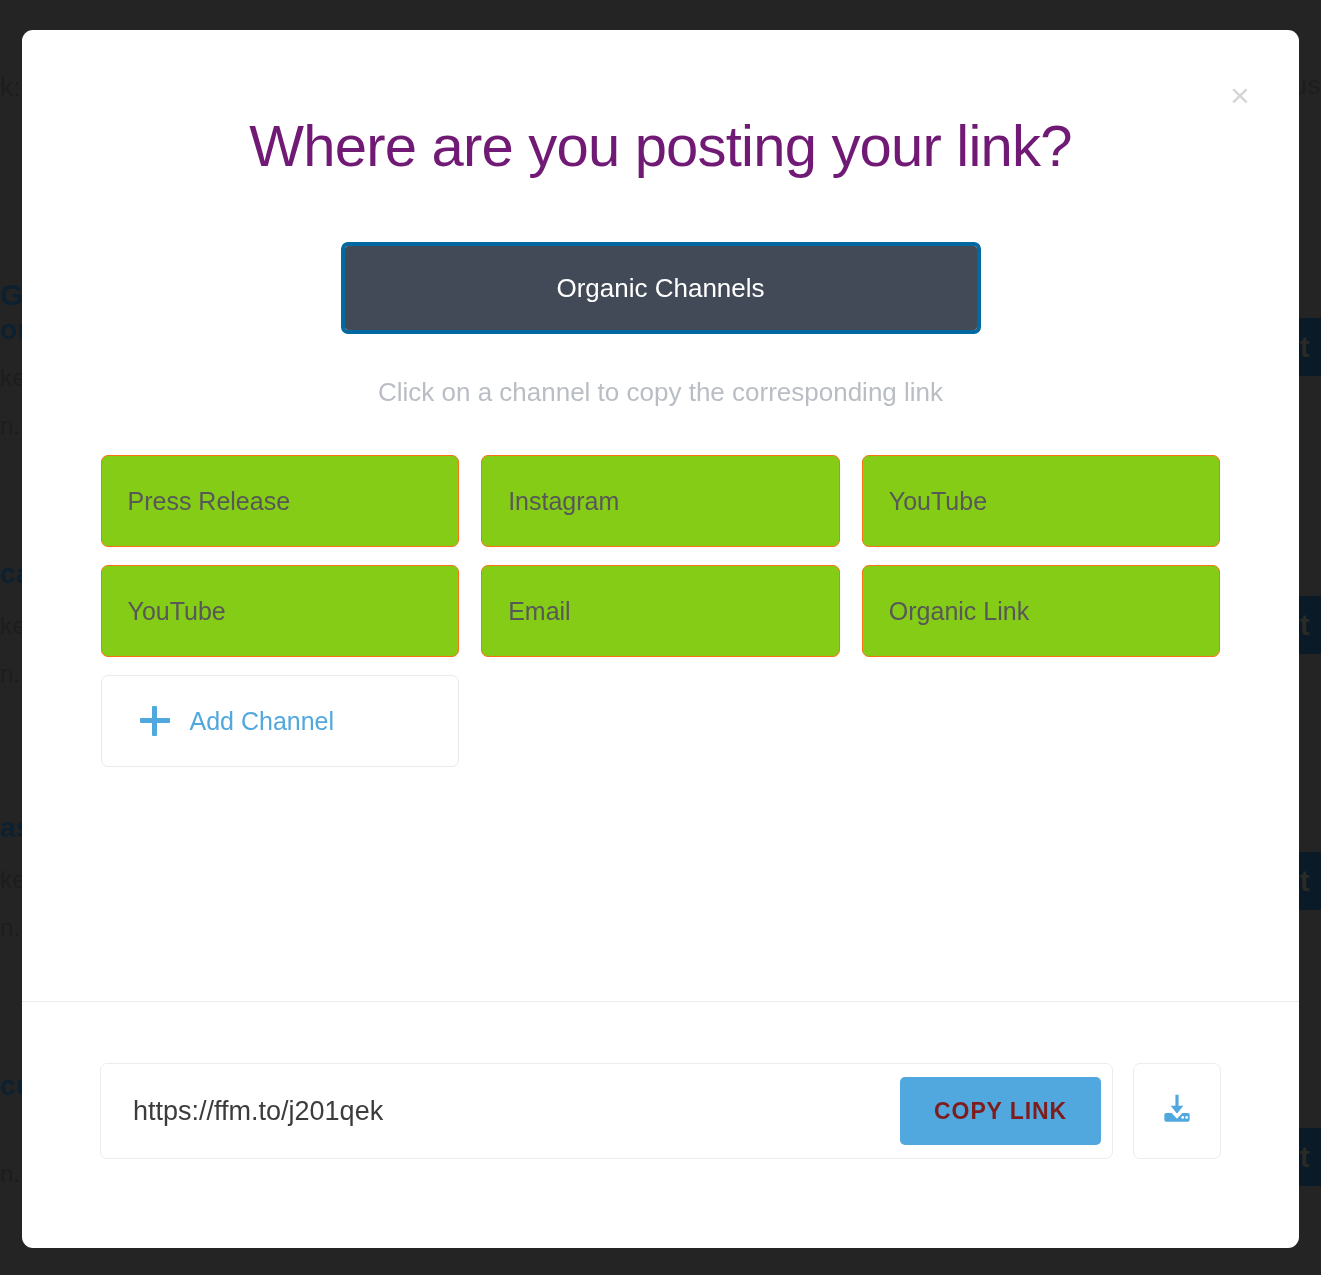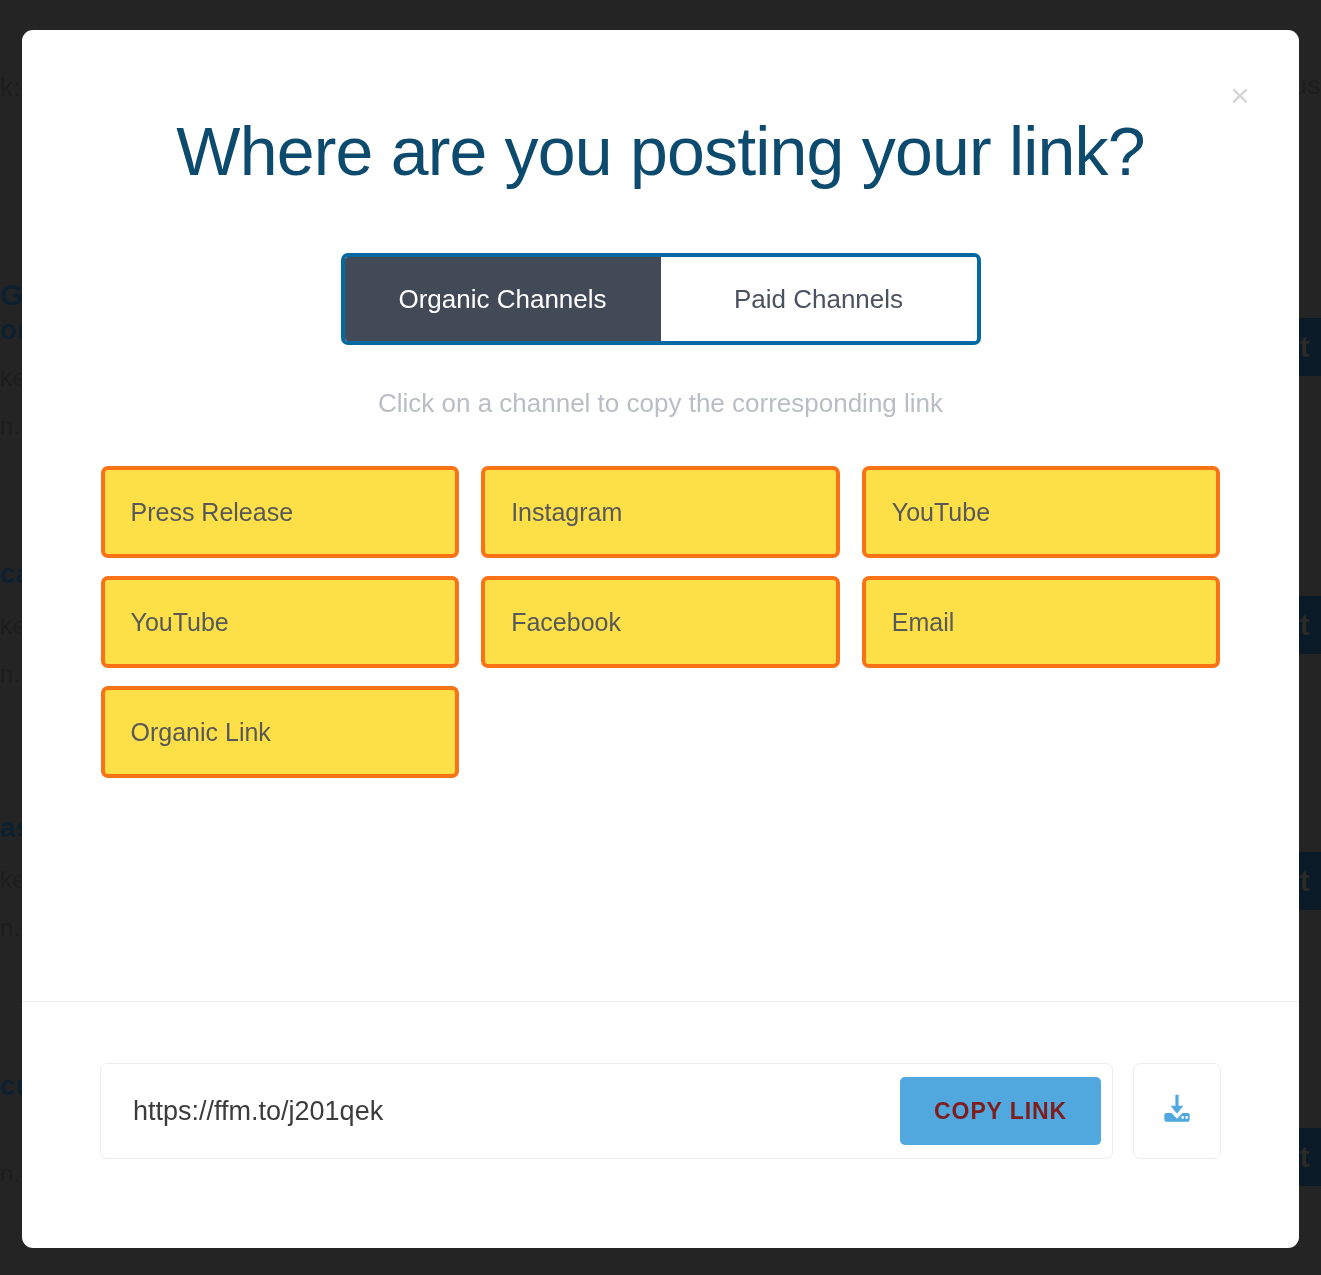--- a/index.html
+++ b/index.html
@@ -80,23 +80,23 @@
     font-size: 34px;
     line-height: 1;
     font-weight: 300;
     font-family: "Liberation Sans", sans-serif;
     user-select: none;
   }
 
   #modal-title {
     margin-top: 82px;
     text-align: center;
-    font-size: 68px;
+    font-size: 58px;
     font-weight: 400;
-    color: #0c4a6e;
+    color: #701a75;
     letter-spacing: -0.8px;
     font-family: "Liberation Sans", sans-serif;
   }
 
   
   #tabs {
     margin: 63px auto 0;
     width: 640px;
     height: 92px;
     display: flex;
@@ -135,22 +135,22 @@
     width: 1120px;
     display: grid;
     grid-template-columns: repeat(3, 1fr);
     gap: 18px 22px;
   }
   .channel-tile {
     height: 92px;
     display: flex;
     align-items: center;
     padding-left: 26px;
-    background: #fde047;
-    border: 4px solid #f97316;
+    background: #84cc16;
+    border: 1px solid #f97316;
     border-radius: 7px;
     font-size: 25px;
     color: #585858;
     cursor: pointer;
     font-family: "Liberation Sans", sans-serif;
   }
   .channel-tile.add {
     background: #ffffff;
     border: 1px solid #e9eaec;
     color: #51a8de;
@@ -271,46 +271,46 @@
 </div>
 
 <div id="modal">
 
   <div id="close-btn">×</div>
 
   <h1 id="modal-title">Where are you posting your link?</h1>
 
   <div id="tabs">
     <div class="tab active">Organic Channels</div>
-    <div class="tab">Paid Channels</div>
   </div>
 
   <div id="subtitle">Click on a channel to copy the corresponding link</div>
 
   <div id="channel-grid">
       <div class="channel-tile">
         <span>Press Release</span>
       </div>
       <div class="channel-tile">
         <span>Instagram</span>
       </div>
       <div class="channel-tile">
         <span>YouTube</span>
       </div>
       <div class="channel-tile">
         <span>YouTube</span>
       </div>
       <div class="channel-tile">
-        <span>Facebook</span>
-      </div>
-      <div class="channel-tile">
         <span>Email</span>
       </div>
       <div class="channel-tile">
         <span>Organic Link</span>
+      </div>
+      <div class="channel-tile add">
+        <span class="plus-icon"></span>
+        <span>Add Channel</span>
       </div>
     </div>
 
   <div id="divider"></div>
 
   <div id="footer">
     <div id="link-box">
       <span id="link-text">https://ffm.to/j201qek</span>
       <button id="copy-link-button">COPY LINK</button>
     </div>

